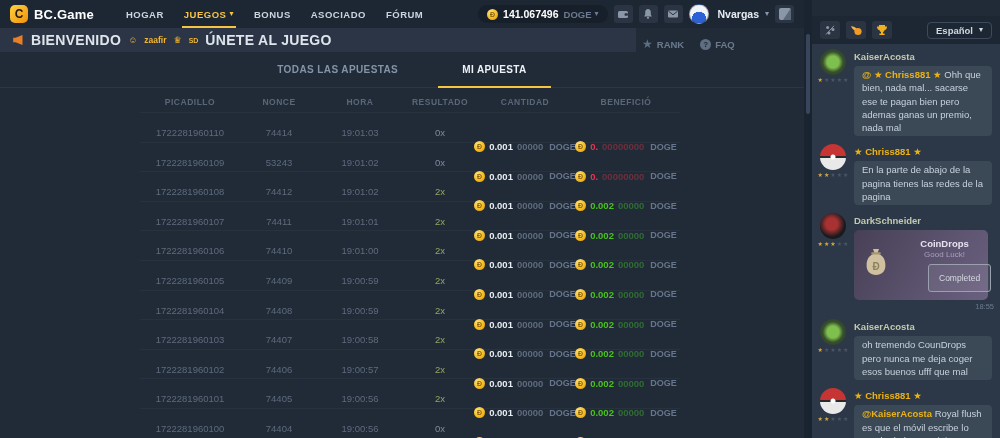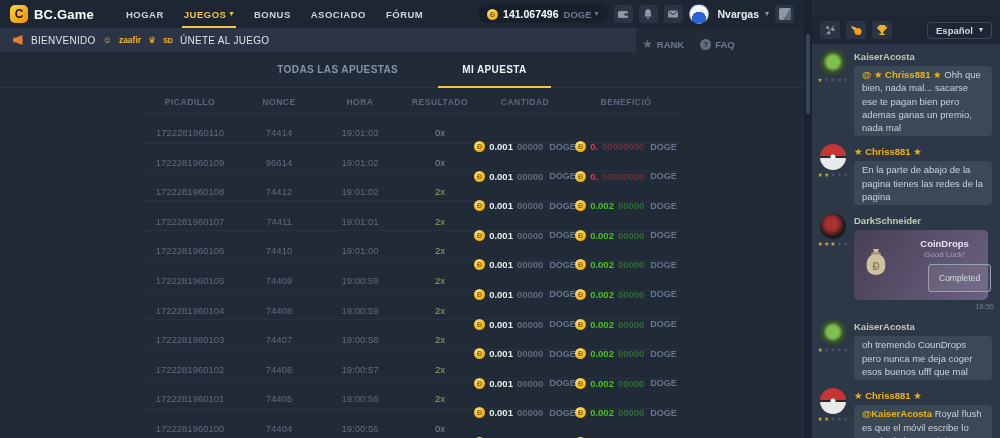--- a/index.html
+++ b/index.html
@@ -19,21 +19,21 @@
   .balance{display:flex;align-items:center;gap:5px;background:#171f2a;border-radius:12px;padding:3px 9px;}
   .balance-amt{color:#ffffff;font-weight:bold;font-size:10.5px;}
   .balance-cur{color:#6c7b91;font-size:9.5px;font-weight:bold;display:flex;align-items:center;gap:3px;}
   .icon-btn{width:19px;height:18px;border-radius:3px;background:#2a3442;display:flex;align-items:center;justify-content:center;cursor:pointer;}
   .avatar-sm{width:18px;height:18px;border-radius:50%;background:radial-gradient(circle at 50% 75%,#2d62d6 0 42%,#f2f4f7 43%);border:1px solid #44506078;}
   .user-name{color:#e7ecf2;font-size:10.5px;font-weight:bold;margin-left:3px;}
   .coin{width:11px;height:11px;border-radius:50%;background:radial-gradient(circle at 35% 30%,#ffe17a,#f3b91d 60%,#d6920a);display:inline-flex;align-items:center;justify-content:center;color:#8a5e06;font-size:7px;font-weight:bold;flex-shrink:0;}
 
   
   .announce{position:absolute;left:0;top:28px;width:636px;height:24px;background:#2b3545;display:flex;align-items:center;gap:7px;padding:0 12px;box-sizing:border-box;}
-  .ann-txt{color:#dfe5ec;font-size:10px;font-weight:normal;letter-spacing:.3px;}
+  .ann-txt{color:#dfe5ec;font-size:14px;font-weight:bold;letter-spacing:.3px;}
   .ann-user{color:#f2b632;font-size:8.5px;font-weight:bold;}
   .ann-emoji{color:#f2b632;font-size:9px;}
   .ann-badge{color:#f2b632;font-size:7px;font-weight:bold;}
   .promo{position:absolute;left:642px;top:29px;height:30px;display:flex;align-items:center;gap:16px;}
   .wheel-wrap{display:flex;align-items:center;}
   .wheel{width:27px;height:27px;border-radius:50%;background:conic-gradient(#e74c3c,#9b59b6,#3498db,#2ecc71,#f1c40f,#e67e22,#e74c3c);border:2px solid #1b2430;box-shadow:0 0 0 1px #0e131b;}
   .wheel-hand{width:10px;height:10px;border-radius:50% 50% 50% 0;background:#f2b632;margin-left:-8px;margin-top:12px;}
   .spin-col{display:flex;flex-direction:column;gap:2px;margin-left:-4px;}
   .spin-label{color:#f2b632;font-size:8.5px;font-style:italic;font-weight:bold;}
   .timer{background:#10161f;border-radius:3px;color:#e8edf3;font-size:8.5px;font-weight:bold;padding:1px 6px;letter-spacing:.6px;align-self:flex-start;}
@@ -212,21 +212,21 @@
         </div>
         <div class="td money p-lose">
           <span class="coin">Đ</span>
           <span class="m-strong">0.</span>
           <span class="m-dim">00000000</span>
           <span class="cur">DOGE</span>
         </div>
       </div>
       <div class="trow">
         <div class="td">1722281960109</div>
-        <div class="td">96614</div>
+        <div class="td">53243</div>
         <div class="td">19:01:02</div>
         <div class="td result0">0x</div>
         <div class="td money">
           <span class="coin">Đ</span>
           <span class="m-strong">0.001</span>
           <span class="m-dim">00000</span>
           <span class="cur">DOGE</span>
         </div>
         <div class="td money p-lose">
           <span class="coin">Đ</span>

